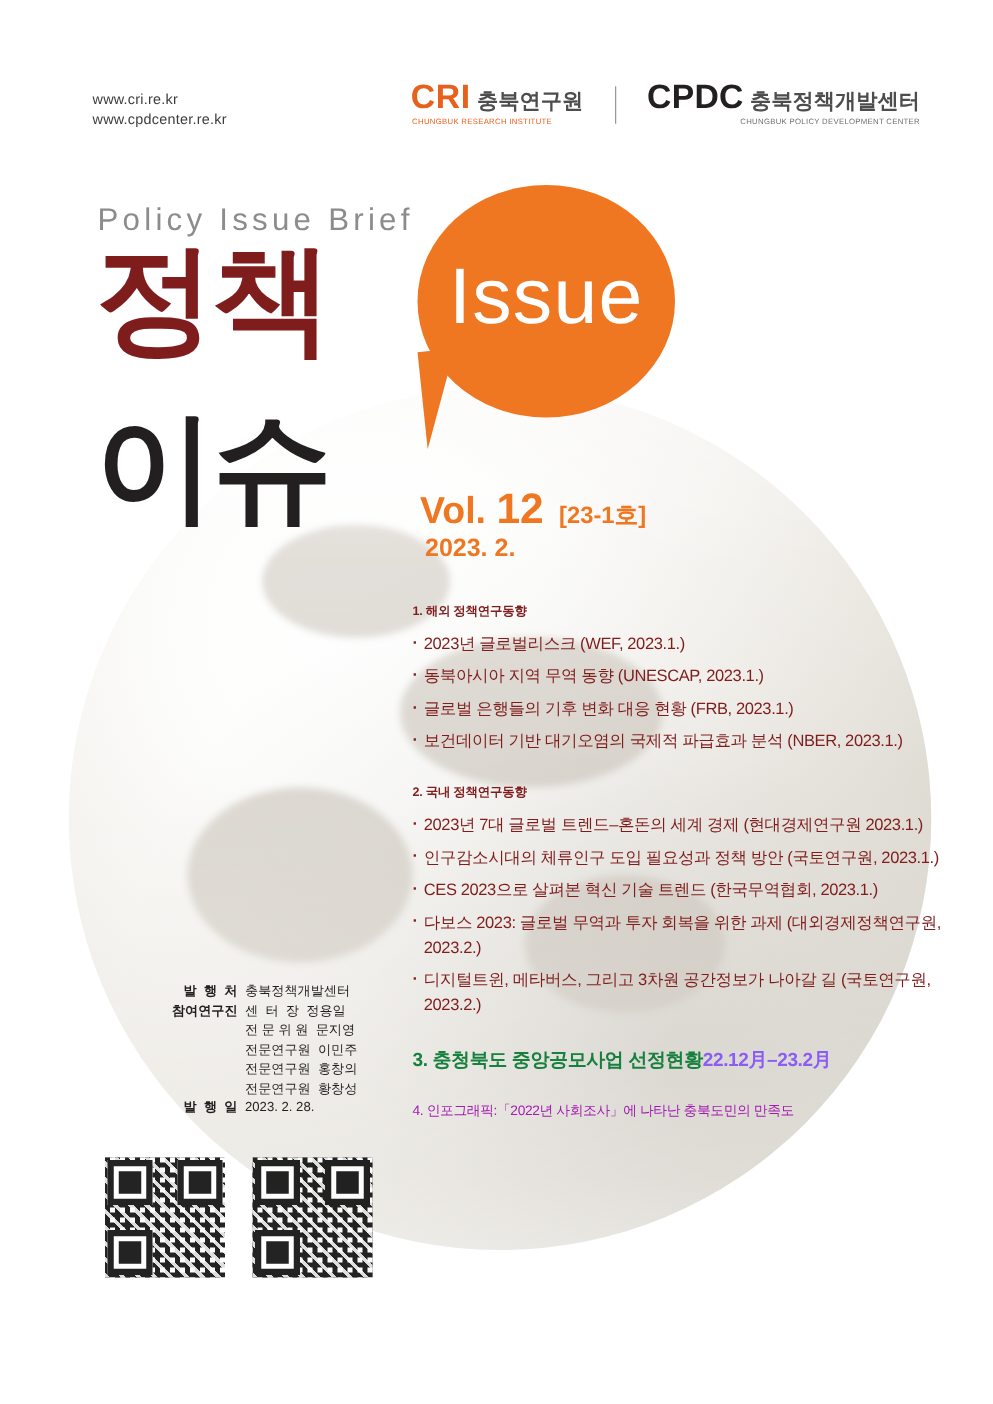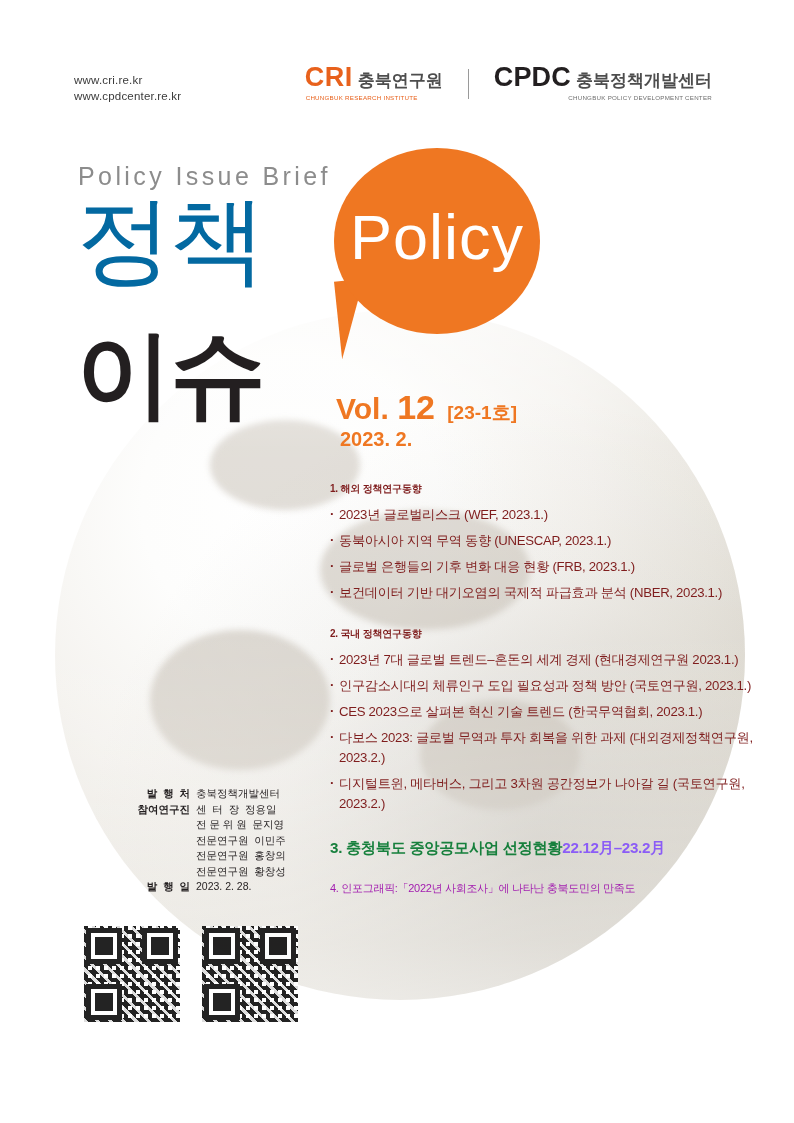--- a/index.html
+++ b/index.html
@@ -75,21 +75,21 @@
     left: 74px;
     top: 72px;
     font-size: 11.5px;
     line-height: 16px;
     color: #3b3b3b;
     letter-spacing: 0.2px;
   }
 
   .logo-row {
     position: absolute;
-    right: 60px;
+    right: 36px;
     top: 64px;
     display: flex;
     align-items: center;
     gap: 14px;
   }
   .logo-block { display: flex; flex-direction: column; }
   .logo-line1 { display: flex; align-items: baseline; }
   .cri-mark {
     font-size: 27px;
     font-weight: bold;
@@ -148,22 +148,22 @@
     font-size: 25px;
     color: #8c8c8c;
     letter-spacing: 3.4px;
     font-weight: 300;
   }
   .ko-title1 {
     position: absolute;
     left: 76px;
     top: 192px;
     font-size: 96px;
-    font-weight: normal;
-    color: #0369a1;
+    font-weight: bold;
+    color: #7f1d1d;
     letter-spacing: -2px;
     line-height: 1;
   }
   .ko-title2 {
     position: absolute;
     left: 76px;
     top: 326px;
     font-size: 96px;
     font-weight: bold;
     color: #231f20;
@@ -381,21 +381,21 @@
       <div class="cpdc-en">CHUNGBUK POLICY DEVELOPMENT CENTER</div>
     </div>
   </div>
 
   <div class="pib">Policy Issue Brief</div>
   <div class="ko-title1">정책</div>
   <div class="ko-title2">이슈</div>
 
   <div class="bubble-tail"></div>
   <div class="bubble"></div>
-  <div class="bubble-text">Policy</div>
+  <div class="bubble-text">Issue</div>
 
   <div class="vol">
     <span>Vol.</span>
     <span class="vnum">12</span>
     <span class="vol-sub">[23-1호]</span>
   </div>
   <div class="vol-date">2023. 2.</div>
 
   <div class="contents">
 

